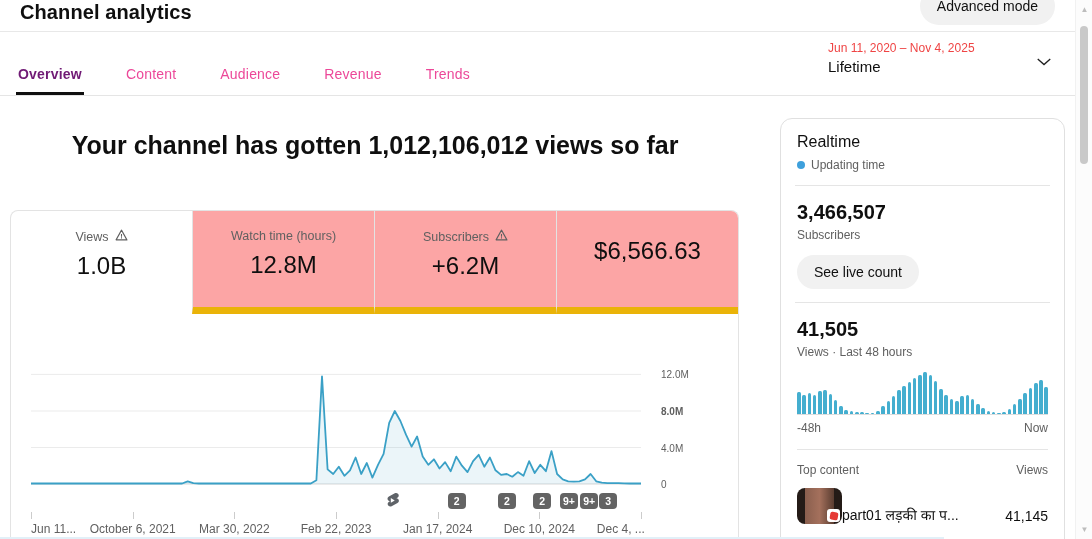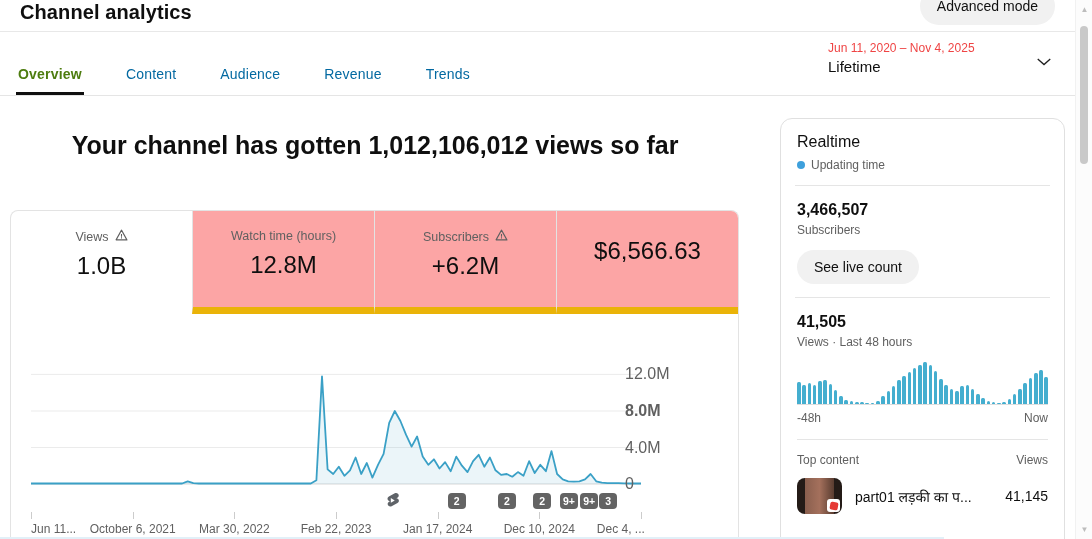--- a/index.html
+++ b/index.html
@@ -17,63 +17,63 @@
     background:#f1f1f1;border:none;border-radius:19px;
     font-family:inherit;font-size:14px;font-weight:500;color:#0f0f0f;cursor:pointer;
   }
   
   .date-picker{position:absolute;right:36px;top:41px;width:228px;cursor:pointer}
   .date-range{font-size:12px;color:#ef4444}
   .date-preset{font-size:15px;color:#0f0f0f;margin-top:3px}
   .date-chevron{position:absolute;right:2px;top:11px}
   
   .tabs{position:absolute;top:57px;left:16px;display:flex;gap:40px}
-  .tab{font-size:14px;color:#0369a1;padding:9px 2px 10px;cursor:pointer;letter-spacing:.2px}
-  .tab.active{color:#4d7c0f;font-weight:700;border-bottom:3px solid #0f0f0f}
+  .tab{font-size:14px;color:#ec4899;padding:9px 2px 10px;cursor:pointer;letter-spacing:.2px}
+  .tab.active{color:#701a75;font-weight:700;border-bottom:3px solid #0f0f0f}
   .tabs-divider{position:absolute;top:95px;left:0;width:1075px;height:1px;background:#e5e5e5}
   
   .headline{position:absolute;top:131px;left:10px;width:730px;text-align:center;
     font-size:25px;font-weight:700;color:#0f0f0f}
   
   .analytics-card{position:absolute;left:10px;top:210px;width:729px;height:330px;
     border:1px solid #e3e3e3;border-bottom:none;border-radius:8px 8px 0 0;overflow:hidden;background:#fff;box-sizing:border-box}
   .metric-strip{display:flex;height:103px}
   .metric{flex:1;text-align:center;padding-top:18px;cursor:pointer;box-sizing:border-box}
   .metric + .metric{border-left:1px solid #e3e3e3}
   .metric.unselected{background:#fca5a5;border-bottom:7px solid #eab308}
   .metric-label{font-size:12.5px;color:#606060;display:flex;justify-content:center;align-items:center;gap:6px}
   .metric-value{font-size:24px;margin-top:8px;color:#0f0f0f}
   
   .chart-zone{position:relative;height:227px}
   #views-svg{position:absolute;left:20px;top:44px;width:610px;height:127px;overflow:visible}
-  #y-labels div{position:absolute;left:614px;font-size:16px;color:#606060;transform:translateY(-50%)}
+  #y-labels div{position:absolute;left:650px;font-size:10px;color:#606060;transform:translateY(-50%)}
   #markers{position:absolute;left:20px;top:178px;width:610px;height:18px}
   .badge{position:absolute;transform:translateX(-50%);top:1px;min-width:12px;height:16px;line-height:16px;
     padding:0 3px;background:#636363;color:#fff;font-size:10.5px;font-weight:700;text-align:center;border-radius:4px;cursor:pointer}
   .shorts-marker{position:absolute;transform:translateX(-50%);top:0;cursor:pointer}
   .xtick{position:absolute;top:198px;width:1px;height:7px;background:#ccc}
   #x-labels div{position:absolute;top:208px;font-size:12px;color:#606060;white-space:nowrap}
   .bottom-edge{position:absolute;bottom:0;left:0;width:944px;height:2px;background:#e2f0f8}
   
   .realtime-card{position:absolute;left:780px;top:118px;width:285px;height:440px;background:#fff;
     border:1px solid #e0e0e0;border-radius:12px;box-sizing:border-box}
   .rt-title{margin:14px 16px 0;font-size:16px;font-weight:500}
   .rt-live{display:flex;align-items:center;gap:6px;margin:7px 16px 0;font-size:12px;color:#606060}
   .live-dot{width:8px;height:8px;border-radius:50%;background:#3ea0dc}
   .rt-divider{height:1px;background:#e5e5e5;margin:13px 14px 0}
-  .rt-bignum{margin:15px 16px 0;font-size:16px;font-weight:700}
+  .rt-bignum{margin:15px 16px 0;font-size:20px;font-weight:700}
   .rt-sublabel{margin:4px 16px 0;font-size:12px;color:#606060}
   .live-btn{margin:13px 16px 0;height:34px;padding:0 17px;border:none;border-radius:17px;background:#f1f1f1;
     font-family:inherit;font-size:14px;font-weight:500;color:#0f0f0f;cursor:pointer}
   #rt-bars{display:flex;align-items:flex-end;gap:1.7px;height:43px;margin:12px 16px 0;border-bottom:1px solid #ddd}
   .bar{width:3.6px;background:#44aecf;border-radius:1.5px 1.5px 0 0}
   .rt-axis{display:flex;justify-content:space-between;margin:6px 16px 0;font-size:12px;color:#606060}
   .top-head{display:flex;justify-content:space-between;margin:14px 16px 0;font-size:12px;color:#606060;
     border-top:1px solid #e5e5e5;padding-top:13px}
-  .content-row{display:flex;align-items:center;gap:13px;margin:11px 16px 0;cursor:pointer}
+  .content-row{display:flex;align-items:flex-end;margin:11px 16px 0;cursor:pointer}
   .thumb{width:45px;height:36px;border-radius:8px;position:relative;flex-shrink:0;overflow:hidden;
     background:linear-gradient(90deg,#241b17 0%,#241b17 18%,#8a5f4e 18%,#a4705c 50%,#5a3d31 82%,#241b17 82%)}
   .thumb-badge{position:absolute;right:2px;bottom:2px;width:13px;height:13px;background:#fff;border-radius:3px;
     display:flex;align-items:center;justify-content:center}
   .thumb-badge::after{content:"";width:8px;height:8px;background:#e53935;border-radius:2px;transform:rotate(10deg)}
   .row-title{font-size:14px;flex:1;white-space:nowrap;overflow:hidden;text-overflow:ellipsis}
   .row-views{font-size:14px}
   
   .scrollbar{position:absolute;right:0;top:0;width:17px;height:539px;background:#fcfcfc;border-left:1px solid #f1f1f1;box-sizing:border-box}
   .sb-arrow{position:absolute;left:0;width:17px;text-align:center;font-size:8px;color:#bdbdbd;cursor:pointer}

